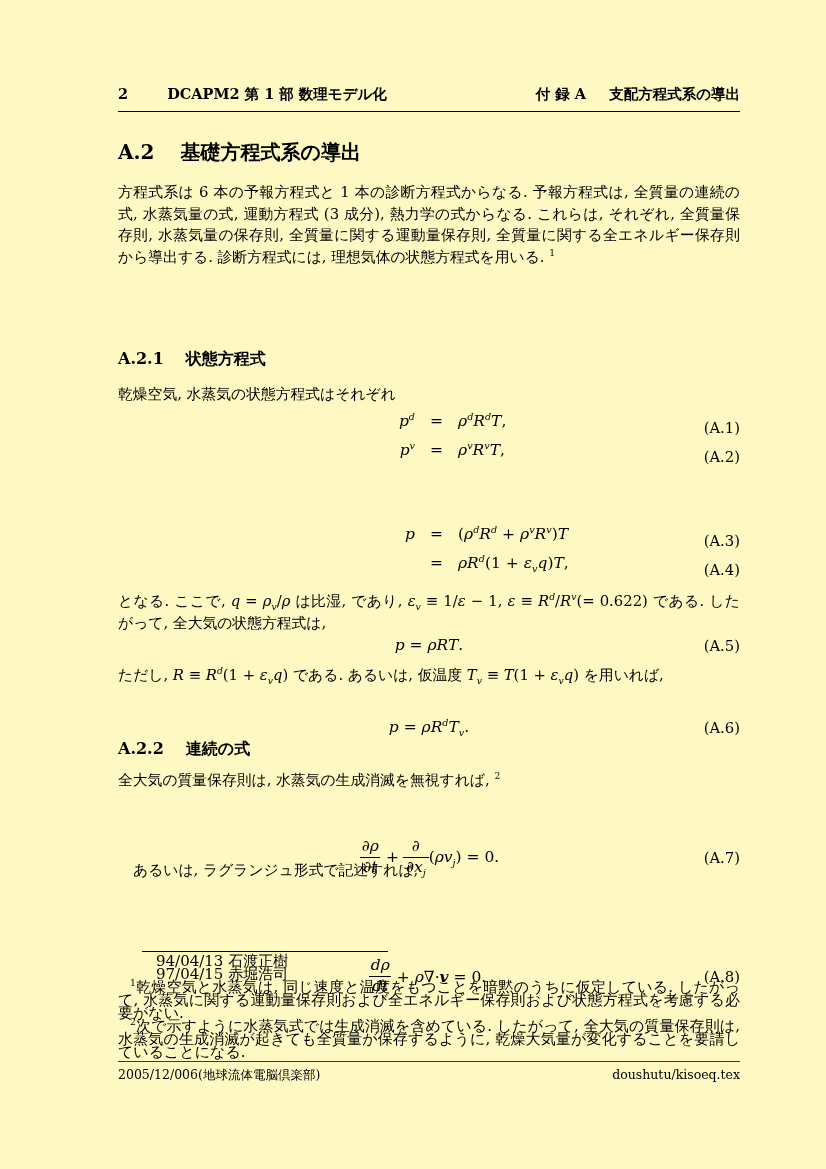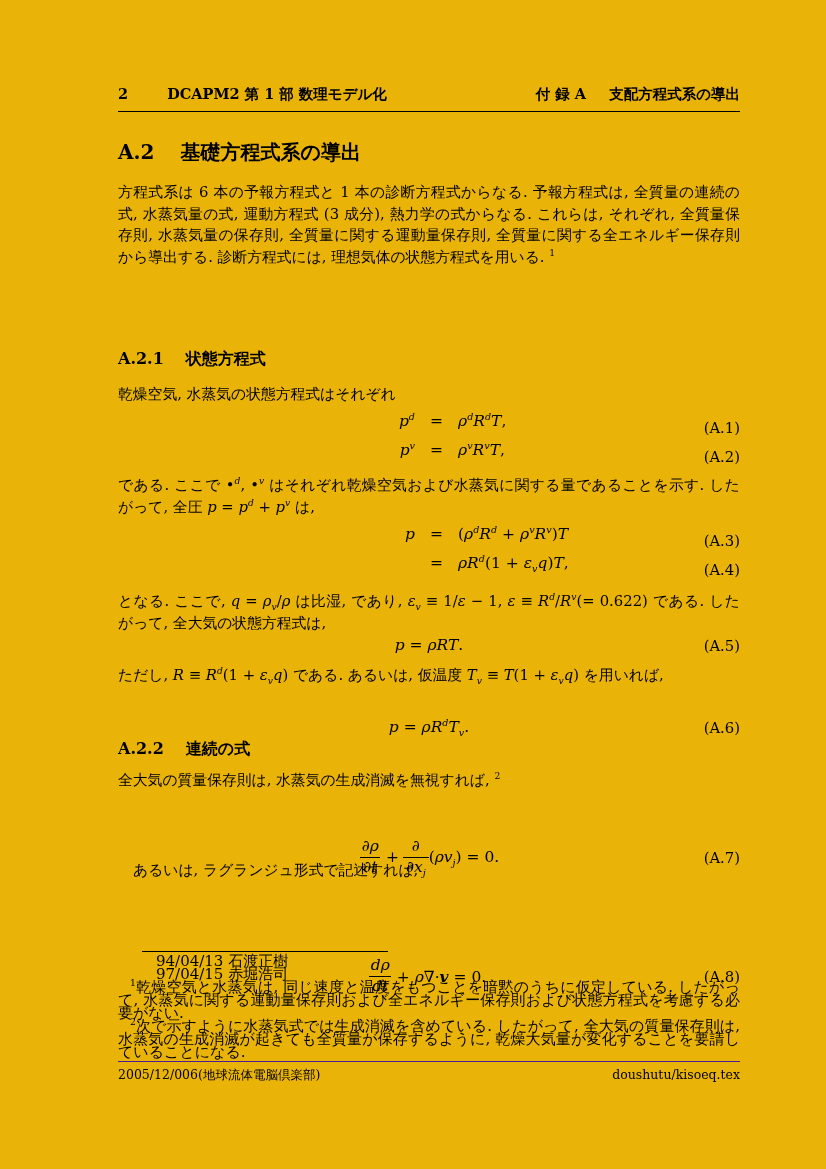--- a/index.html
+++ b/index.html
@@ -1,18 +1,18 @@
 <!DOCTYPE html>
 <html><head>
 <meta charset="utf-8">
 <style>
   html,body { margin:0; padding:0; background:#e8e8e8; }
   .page {
     position:relative; width:826px; height:1169px; margin:0 auto;
-    background:#eab308; color:#000;
+    background:#fef9c3; color:#000;
     font-family:"DejaVu Serif","Liberation Serif",serif;
     overflow:hidden;
   }
   .content { position:absolute; left:118px; top:0; width:622px; height:1169px; }
   .blk { position:absolute; left:0; right:0; }
 
   
   .pagehead { top:85px; display:flex; justify-content:space-between; align-items:baseline;
               font-weight:bold; font-size:14.5px; padding-bottom:7px; border-bottom:1px solid #000; }
   .ph-left .ph-num { display:inline-block; margin-right:34px; }
@@ -99,21 +99,20 @@
         <span class="eq-label">(A.1)</span>
       </div>
       <div class="eqrow">
         <span class="eq-lhs"><i>p<sup>v</sup></i></span>
         <span class="eq-rel">=</span>
         <span class="eq-rhs"><i>ρ<sup>v</sup>R<sup>v</sup>T</i>,</span>
         <span class="eq-label">(A.2)</span>
       </div>
     </div>
 
-    <p class="blk para p3" style="margin:0">である. ここで <i>•<sup>d</sup></i>, <i>•<sup>v</sup></i> はそれぞれ乾燥空気および水蒸気に関する量であることを示す. したがって, 全圧 <i>p</i> = <i>p<sup>d</sup></i> + <i>p<sup>v</sup></i> は,</p>
 
     <div class="blk eqgroup eqg2">
       <div class="eqrow">
         <span class="eq-lhs"><i>p</i></span>
         <span class="eq-rel">=</span>
         <span class="eq-rhs">(<i>ρ<sup>d</sup>R<sup>d</sup></i> + <i>ρ<sup>v</sup>R<sup>v</sup></i>)<i>T</i></span>
         <span class="eq-label">(A.3)</span>
       </div>
       <div class="eqrow">
         <span class="eq-lhs"></span>

